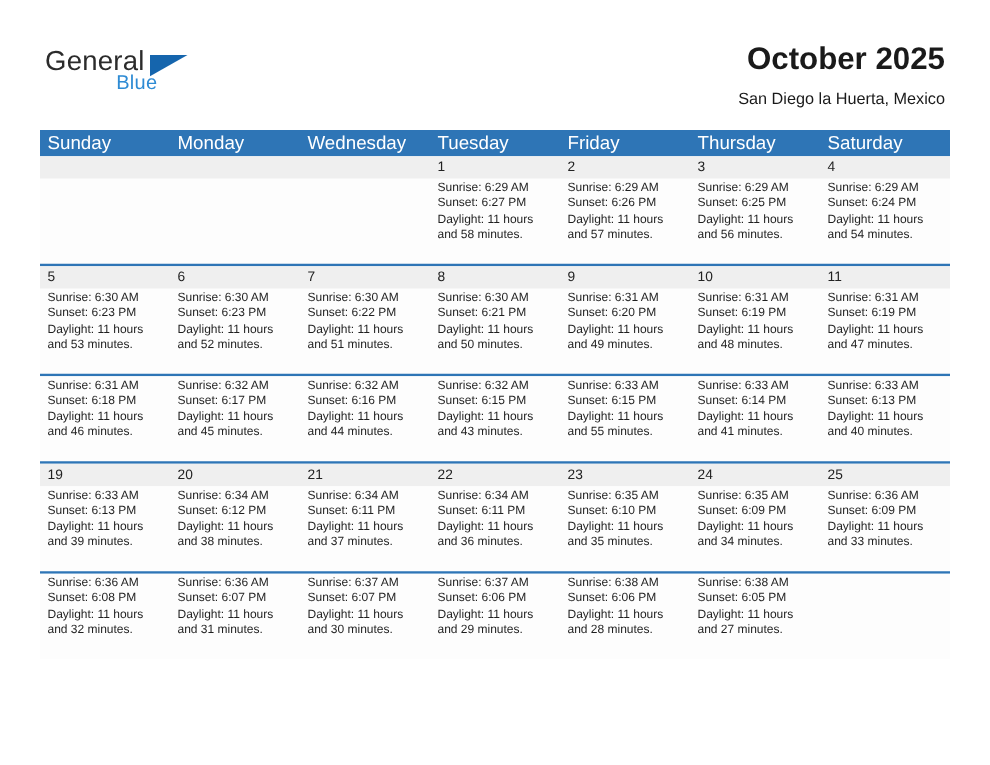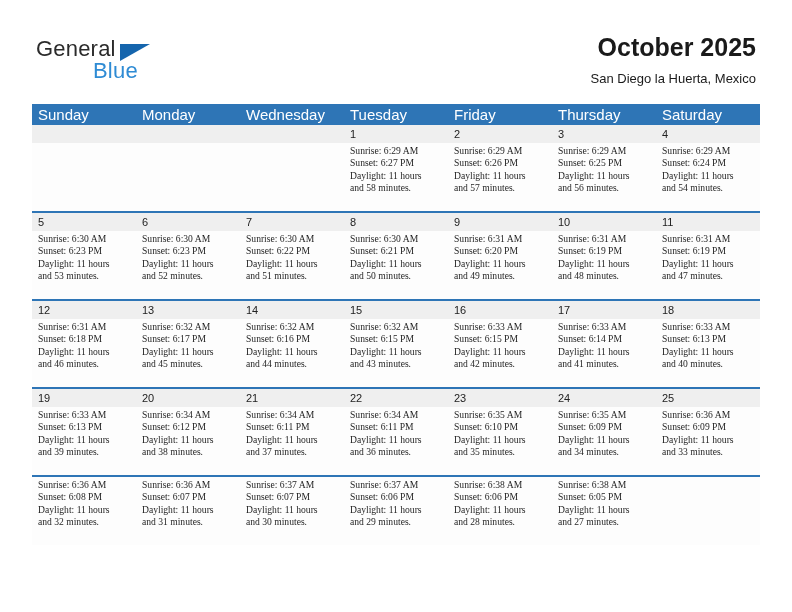--- a/index.html
+++ b/index.html
@@ -51,21 +51,21 @@
     top: 8px;
     width: 0;
     height: 0;
     border-left: 30px solid #1565ad;
     border-bottom: 17px solid transparent;
   }
   .logo-blue {
     position: absolute;
     left: 57px;
     top: 22px;
-    font-size: 22px;
+    font-size: 16px;
     color: #2e8bd4;
     letter-spacing: 0.2px;
   }
 
   .title-block {
     position: absolute;
     right: 36px;
     top: 32px;
     text-align: right;
   }
@@ -120,21 +120,20 @@
     display: flex;
     width: 100%;
     height: 18px;
     background: #efefef;
   }
   .week-body {
     display: flex;
     width: 100%;
     height: 68px;
     background: #fdfdfd;
-    font-family: Liberation Serif, serif;
   }
   .daynum {
     flex: 1 1 0;
     box-sizing: border-box;
     padding-left: 6px;
     font-size: 11px;
     color: #222222;
     line-height: 18px;
   }
   .daycell {
@@ -288,29 +287,20 @@
             </div>
             <div class="daycell">
               <div class="line">Sunrise: 6:31 AM</div>
               <div class="line">Sunset: 6:19 PM</div>
               <div class="line">Daylight: 11 hours</div>
               <div class="line">and 47 minutes.</div>
             </div>
           </div>
         </div>
         <div class="week">
-          <div class="week-datebar">
-            <div class="daynum">12</div>
-            <div class="daynum">13</div>
-            <div class="daynum">14</div>
-            <div class="daynum">15</div>
-            <div class="daynum">16</div>
-            <div class="daynum">17</div>
-            <div class="daynum">18</div>
-          </div>
           <div class="week-body">
             <div class="daycell">
               <div class="line">Sunrise: 6:31 AM</div>
               <div class="line">Sunset: 6:18 PM</div>
               <div class="line">Daylight: 11 hours</div>
               <div class="line">and 46 minutes.</div>
             </div>
             <div class="daycell">
               <div class="line">Sunrise: 6:32 AM</div>
               <div class="line">Sunset: 6:17 PM</div>
@@ -326,21 +316,21 @@
             <div class="daycell">
               <div class="line">Sunrise: 6:32 AM</div>
               <div class="line">Sunset: 6:15 PM</div>
               <div class="line">Daylight: 11 hours</div>
               <div class="line">and 43 minutes.</div>
             </div>
             <div class="daycell">
               <div class="line">Sunrise: 6:33 AM</div>
               <div class="line">Sunset: 6:15 PM</div>
               <div class="line">Daylight: 11 hours</div>
-              <div class="line">and 42 minutes.</div>
+              <div class="line">and 55 minutes.</div>
             </div>
             <div class="daycell">
               <div class="line">Sunrise: 6:33 AM</div>
               <div class="line">Sunset: 6:14 PM</div>
               <div class="line">Daylight: 11 hours</div>
               <div class="line">and 41 minutes.</div>
             </div>
             <div class="daycell">
               <div class="line">Sunrise: 6:33 AM</div>
               <div class="line">Sunset: 6:13 PM</div>

